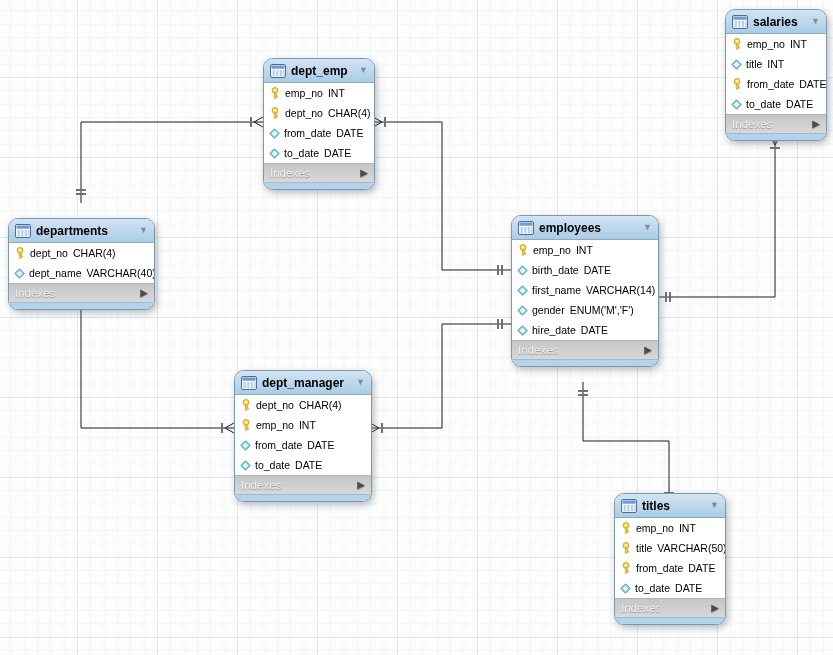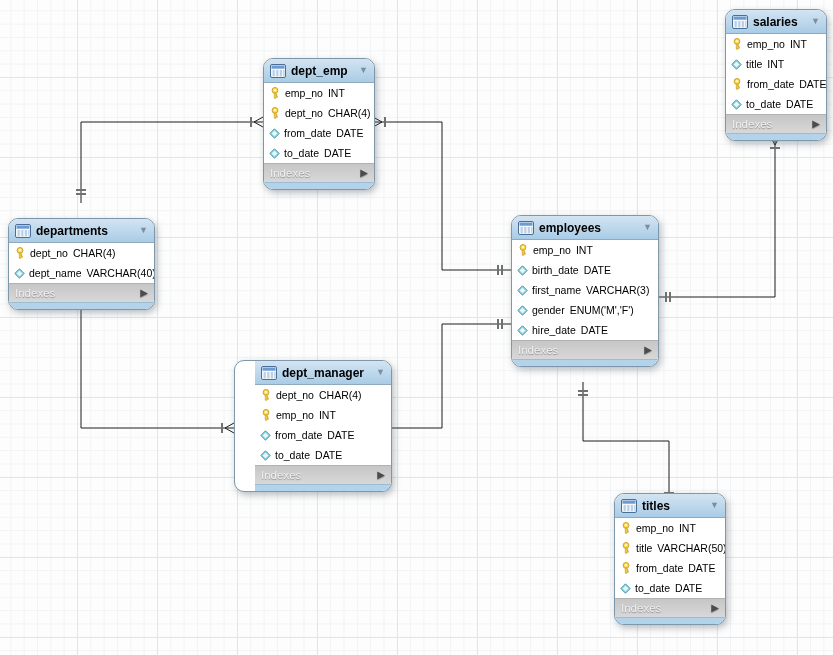--- a/index.html
+++ b/index.html
@@ -306,21 +306,21 @@
         <span class="col-type">DATE</span>
       </div>
       <div class="tbl-row">
         <span class="icon">
           <svg width="11" height="11" viewBox="0 0 11 11">
             <polygon points="5.5,0.8 10.2,5.5 5.5,10.2 0.8,5.5" fill="#8fd8e4" stroke="#4f93a5" stroke-width="1"></polygon>
             <polygon points="5.5,2.7 8.3,5.5 5.5,8.3 2.7,5.5" fill="#e7f8fb"></polygon>
           </svg>
         </span>
         <span class="col-name">first_name</span>
-        <span class="col-type">VARCHAR(3)</span>
+        <span class="col-type">VARCHAR(14)</span>
       </div>
       <div class="tbl-row">
         <span class="icon">
           <svg width="11" height="11" viewBox="0 0 11 11">
             <polygon points="5.5,0.8 10.2,5.5 5.5,10.2 0.8,5.5" fill="#8fd8e4" stroke="#4f93a5" stroke-width="1"></polygon>
             <polygon points="5.5,2.7 8.3,5.5 5.5,8.3 2.7,5.5" fill="#e7f8fb"></polygon>
           </svg>
         </span>
         <span class="col-name">gender</span>
         <span class="col-type">ENUM('M','F')</span>
@@ -334,21 +334,21 @@
         </span>
         <span class="col-name">hire_date</span>
         <span class="col-type">DATE</span>
       </div>
       <div class="tbl-indexes">
         <span>Indexes</span>
         <span class="idx-arrow">▶</span>
       </div>
       <div class="tbl-footer"></div>
     </div>
-    <div class="table-card" style="left: 234px; top: 360px; width: 136px; padding-left: 20px;">
+    <div class="table-card" style="left: 234px; top: 370px; width: 136px;">
       <div class="tbl-header">
         <span class="icon">
           <svg width="16" height="14" viewBox="0 0 16 14">
             <rect x="0.5" y="0.5" width="15" height="13" rx="1.5" fill="#f4f8fb" stroke="#4a6e96"></rect>
             <rect x="1.5" y="1.5" width="13" height="3.2" fill="#6b9bd2"></rect>
             <rect x="2.6" y="6" width="2.2" height="6.4" fill="#b8cfe6"></rect>
             <rect x="6.2" y="6" width="2.2" height="6.4" fill="#b8cfe6"></rect>
             <rect x="9.8" y="6" width="2.2" height="6.4" fill="#b8cfe6"></rect>
             <rect x="13.2" y="6" width="1.3" height="6.4" fill="#b8cfe6"></rect>
           </svg>

